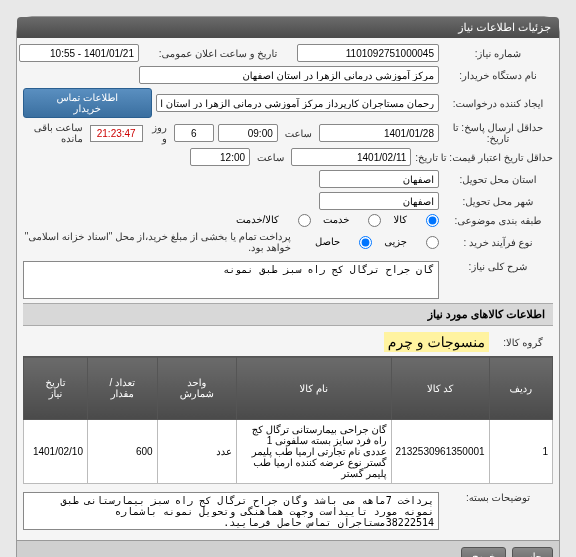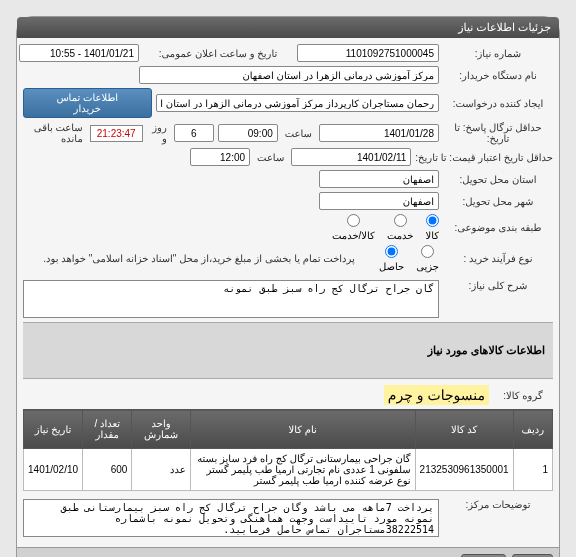--- a/index.html
+++ b/index.html
@@ -60,52 +60,52 @@
 .btn-gray {
   background: linear-gradient(#888, #666);
   color: #fff;
   border: 1px solid #555;
   padding: 3px 10px;
   font-size: 10px;
   border-radius: 3px;
   cursor: pointer;
 }
 .radio-group { display: flex; gap: 12px; align-items: center; }
-.radio-item { display: flex; gap: 3px; align-items: center; font-size: 10px; flex-direction: column; }
+.radio-item { display: flex; gap: 19px; align-items: flex-start; font-size: 10px; }
 .highlight-text {
   background: #fff3a0;
   padding: 2px 4px;
   font-size: 14px;
 }
 .note-text { font-size: 10px; color: #333; }
 .countdown {
   background: #fff;
   border: 1px solid #888;
   padding: 2px 6px;
   color: #c00;
   font-size: 10px;
 }
 .section-title {
   background: #d8d8d8;
-  padding: 21px 8px;
+  padding: 4px 8px;
   font-size: 11px;
   font-weight: bold;
   border-top: 1px solid #aaa;
   border-bottom: 1px solid #aaa;
 }
 table {
   width: 100%;
   border-collapse: collapse;
   font-size: 10px;
   margin-top: 4px;
 }
 th {
   background: linear-gradient(#6b6b6b, #4a4a4a);
   color: #fff;
-  padding: 8px;
+  padding: 20px;
   border: 1px solid #555;
   font-weight: normal;
 }
 td {
   background: #fff;
   padding: 4px;
   border: 1px solid #bbb;
   text-align: right;
 }
 .textarea-field {
@@ -146,21 +146,21 @@
       <input class="field" style="width: 300px;" value="مرکز آموزشي درماني الزهرا در استان اصفهان">
     </div>
 
     <div class="form-row">
       <span class="label">ایجاد کننده درخواست:</span>
       <input class="field field-long" value="رحمان مستاجران کارپرداز مرکز آموزشي درماني الزهرا در استان اصفهان" style="">
       <button class="btn">اطلاعات تماس خریدار</button>
     </div>
 
     <div class="form-row">
-      <span class="label">حداقل ترگال پاسخ: تا تاریخ:</span>
+      <span class="label">حداقل ارسال پاسخ: تا تاریخ:</span>
       <input class="field field-med" value="1401/01/28" style="">
       <span class="sub-label">ساعت</span>
       <input class="field field-sm" value="09:00" style="">
       <input class="field" style="width: 40px; text-align: center;" value="6">
       <span class="sub-label">روز و</span>
       <span class="countdown">21:23:47</span>
       <span class="sub-label">ساعت باقی مانده</span>
     </div>
 
     <div class="form-row">
@@ -242,21 +242,21 @@
           <td>2132530961350001</td>
           <td style="text-align:right">گان جراحی بیمارستانی ترگال کج راه فرد سایز بسته سلفونی 1 عددی نام تجارتی ارمیا طب پلیمر گستر نوع عرضه کننده ارمیا طب پلیمر گستر</td>
           <td>عدد</td>
           <td>600</td>
           <td>1401/02/10</td>
         </tr>
       </tbody>
     </table>
 
     <div class="form-row" style="align-items:flex-start;margin-top:8px">
-      <span class="label">توضیحات مرکز:</span>
+      <span class="label">توضیحات بسته:</span>
       <textarea class="textarea-field" style="">پرداخت 7ماهه می باشد وگان جراح ترگال کج راه سبز بیمارستانی طبق نمونه مورد تاییداست وجهت هماهنگی وتحویل نمونه باشماره 38222514مستاجران تماس حاصل فرمایید.</textarea>
     </div>
 
   </div>
 
   <div class="footer-bar">
     <button class="btn-gray">چاپ</button>
     <button class="btn-gray">خروج</button>
   </div>
 </div>

